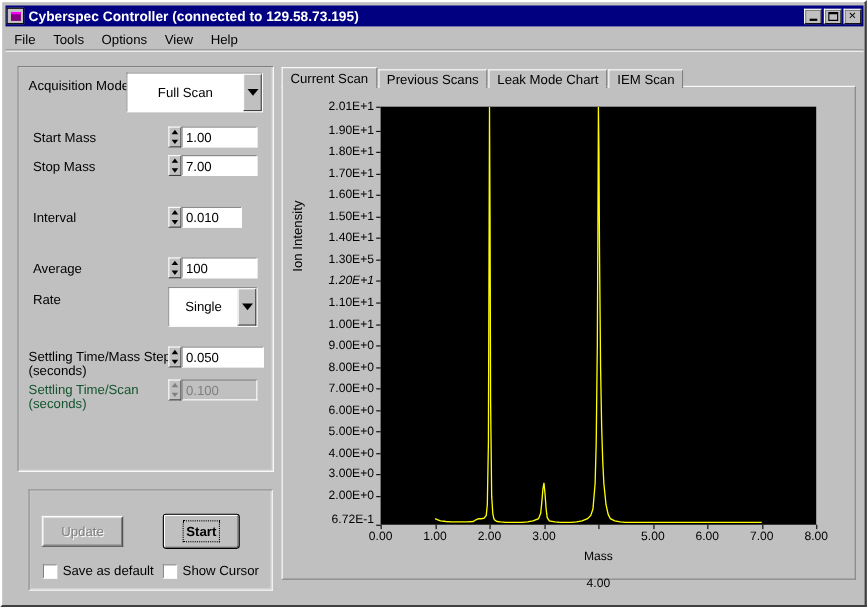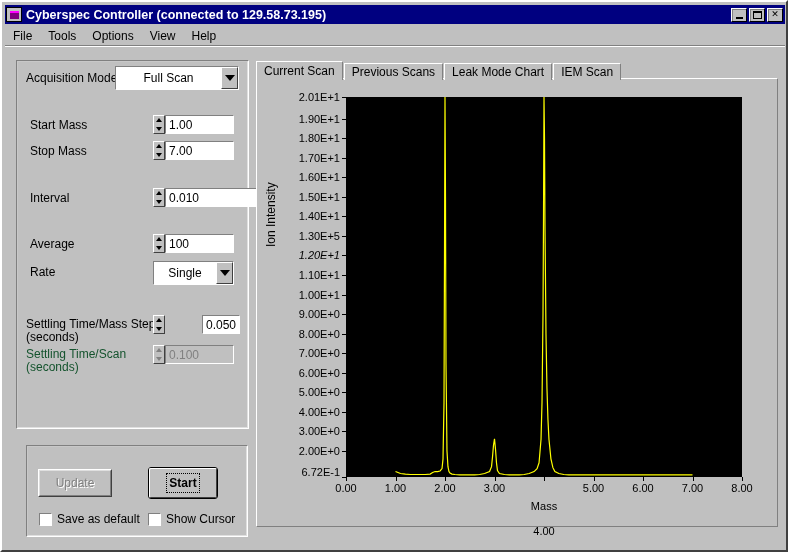--- a/index.html
+++ b/index.html
@@ -114,21 +114,21 @@
     border-right:1px solid #ffffff;border-bottom:1px solid #ffffff;
     box-sizing:border-box;
     display:flex;align-items:center;
     padding-left:3px;font-size:12px;color:#000;
   }
   .txt.dim{
     background:#c0c0c0;color:#808080;
   }
   
   .combo{
-    position:absolute;height:24px;display:flex;align-items:stretch;
+    position:absolute;height:36px;display:flex;align-items:stretch;
     background:#ffffff;
     border-top:1px solid #808080;border-left:1px solid #808080;
     border-right:1px solid #ffffff;border-bottom:1px solid #ffffff;
     box-sizing:border-box;
   }
   .combo .cv{
     flex:1 1 auto;display:flex;align-items:center;justify-content:center;
     font-size:12px;color:#000;background:#fff;
   }
   .combo .carr{
@@ -293,21 +293,21 @@
   <div class="lbl" style="left:28px;top:143px;">Stop Mass</div>
   <div class="field" style="left:151px;top:139px;width:81px;">
     <div class="spin">
         <i class="up"></i>
         <i class="dn"></i>
       </div>
     <div class="txt">7.00</div>
   </div>
 
   <div class="lbl" style="left:28px;top:190px;">Interval</div>
-  <div class="field" style="left:151px;top:186px;width:104px;text-align:right;">
+  <div class="field" style="left:151px;top:186px;width:67px;text-align:right;">
     <div class="spin">
         <i class="up"></i>
         <i class="dn"></i>
       </div>
     <div class="txt">0.010</div>
   </div>
 
   <div class="lbl" style="left:28px;top:236px;">Average</div>
   <div class="field" style="left:151px;top:232px;width:81px;">
     <div class="spin">
@@ -318,21 +318,21 @@
   </div>
 
   <div class="lbl" style="left:28px;top:264px;">Rate</div>
   <div class="combo" style="left:151px;top:259px;width:81px;">
     <div class="cv">Single</div>
     <div class="carr"></div>
   </div>
 
   <div class="lbl" style="left:24px;top:316px;">Settling Time/Mass Step</div>
   <div class="lbl" style="left:24px;top:329px;">(seconds)</div>
-  <div class="field" style="left:151px;top:313px;width:87px;gap:37px;">
+  <div class="field" style="left:151px;top:313px;width:87px;">
     <div class="spin">
         <i class="up"></i>
         <i class="dn"></i>
       </div>
     <div class="txt">0.050</div>
   </div>
 
   <div class="lbl dim" style="left:24px;top:346px;">Settling Time/Scan</div>
   <div class="lbl dim" style="left:24px;top:359px;">(seconds)</div>
   <div class="field" style="left:151px;top:343px;width:81px;">

